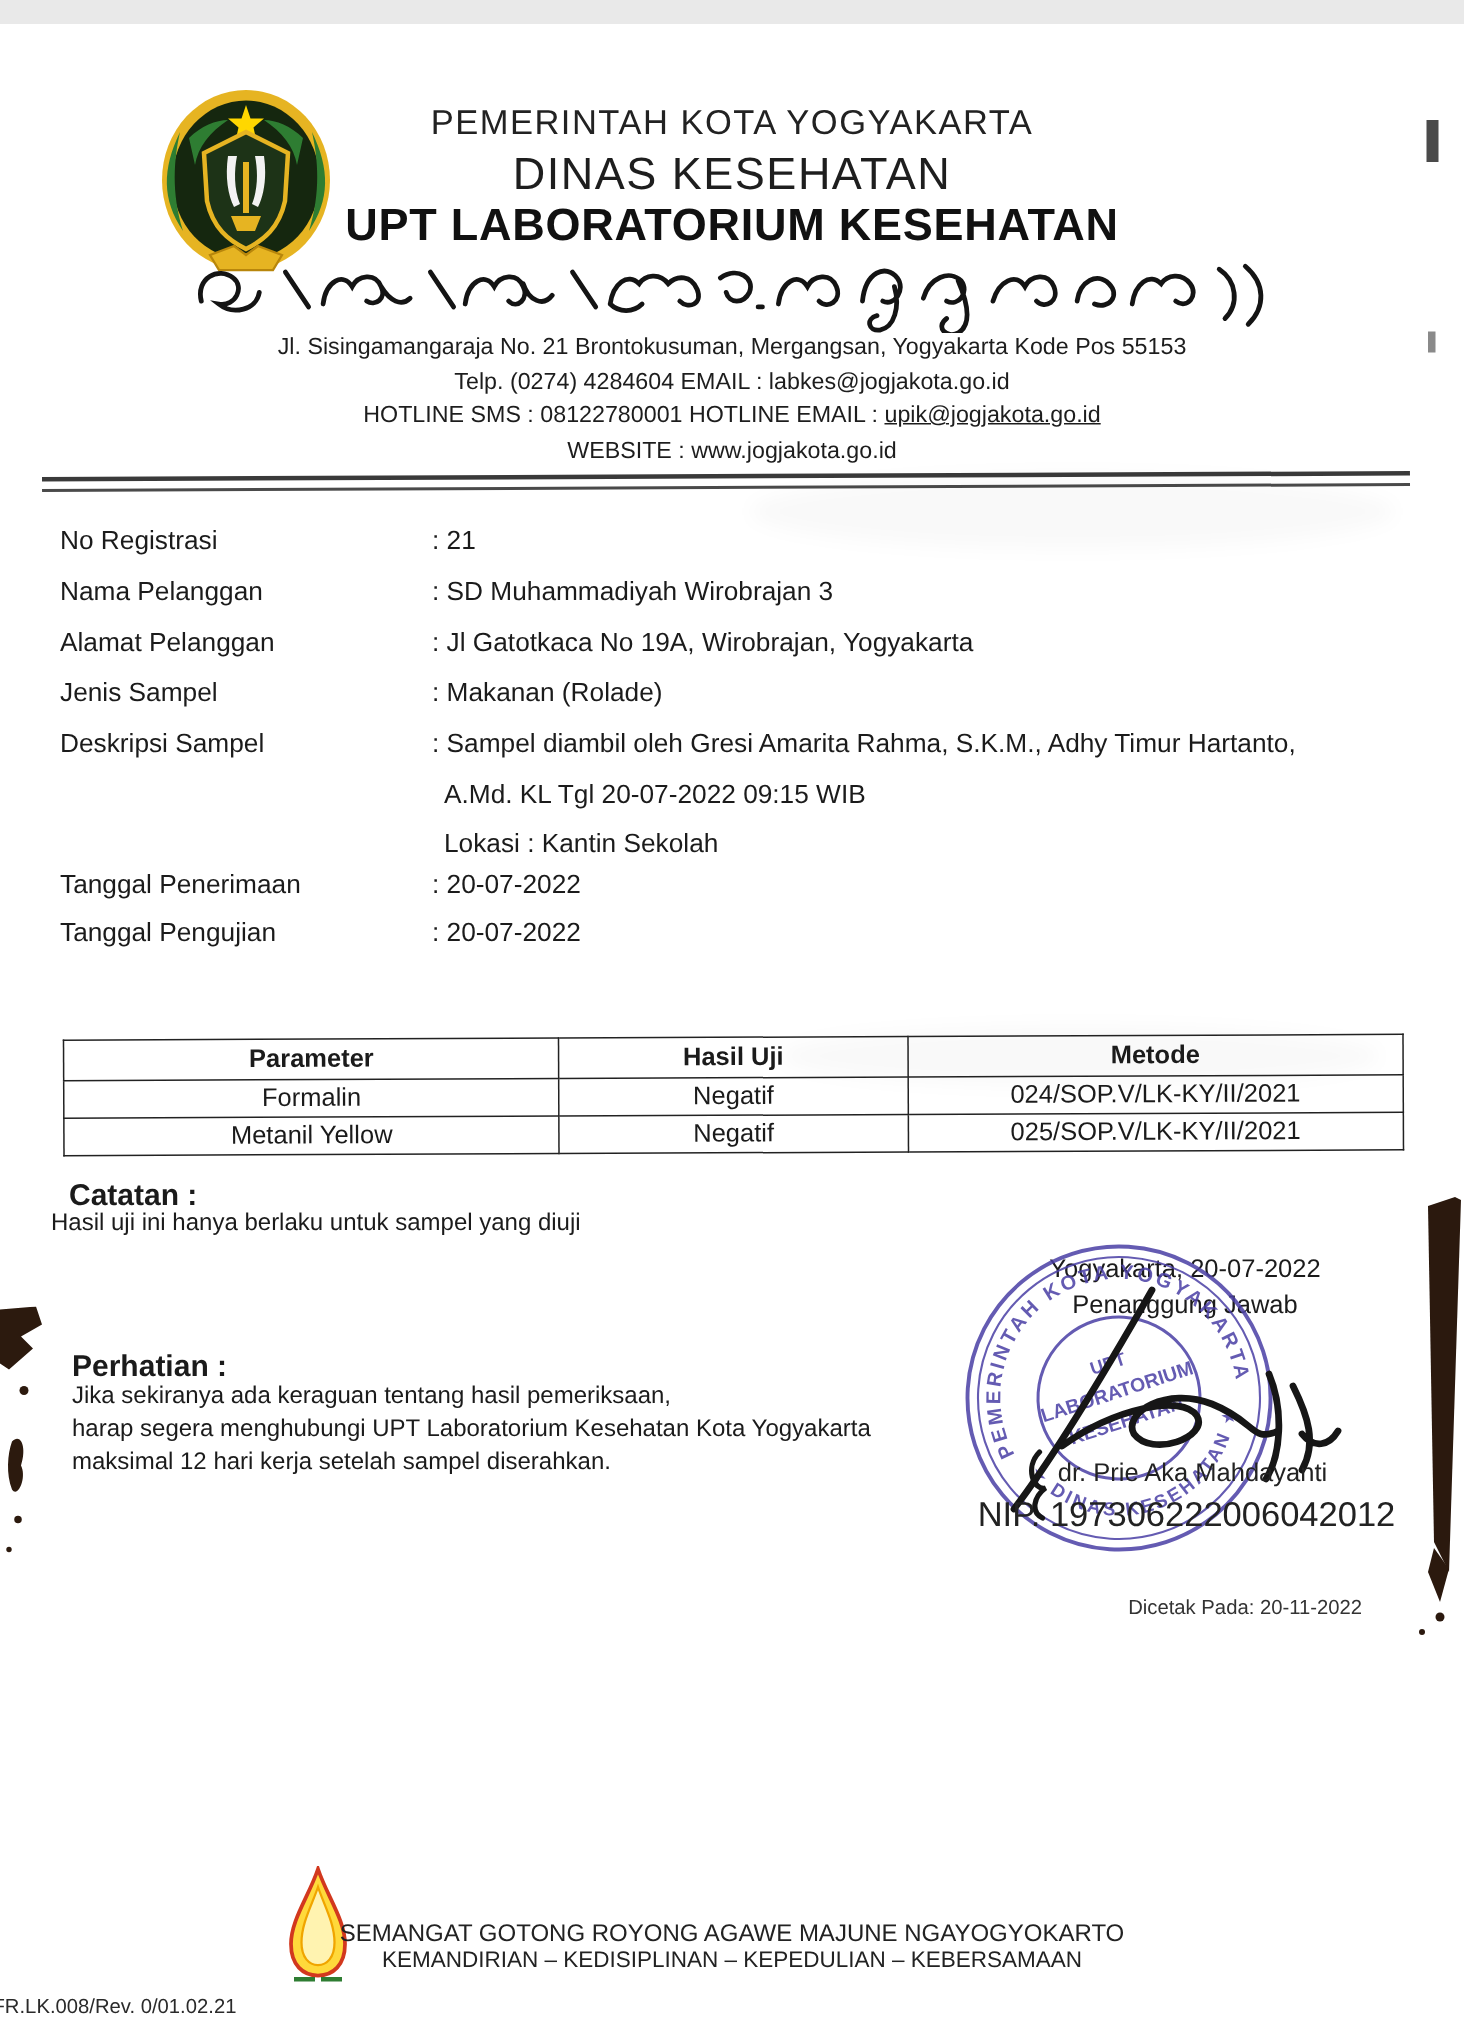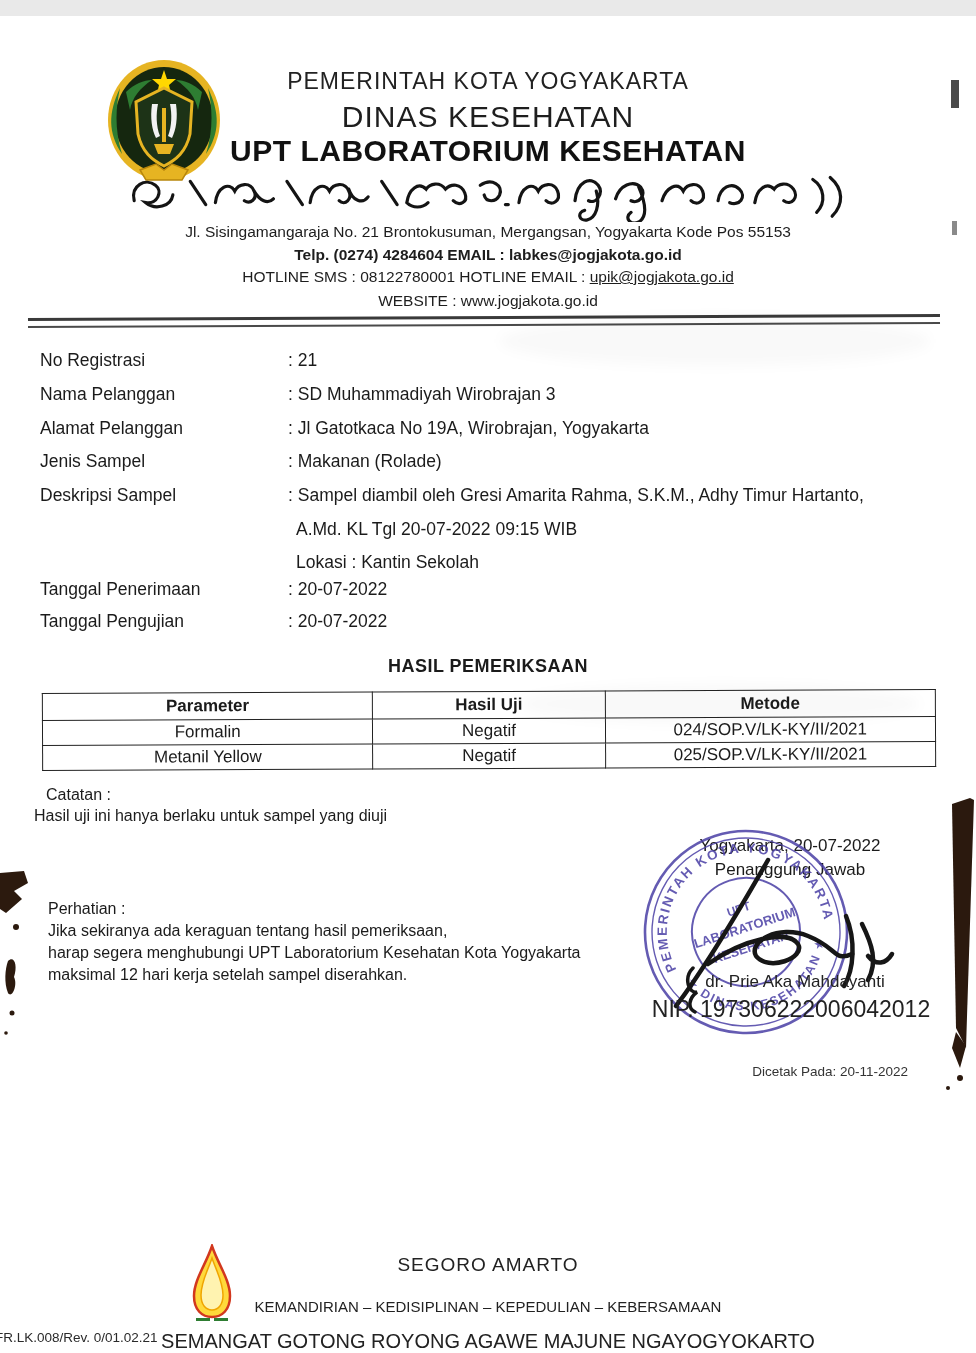--- a/index.html
+++ b/index.html
@@ -9,53 +9,53 @@
     font-family:"Liberation Sans","DejaVu Sans",sans-serif;color:#1b1b1b;
   }
   .abs{position:absolute;}
   .ctr{left:0;width:976px;text-align:center;}
   
   .h-line1{top:52px;font-size:23px;letter-spacing:1px;color:#222;}
   .h-line2{top:84px;font-size:30px;letter-spacing:1px;color:#1e1e1e;}
   .h-line3{top:118px;font-size:30px;font-weight:bold;letter-spacing:.5px;color:#111;}
   .addr{font-size:15.5px;color:#1d1d1d;}
   .addr1{top:207px;}
-  .addr2{top:230px;font-weight:bold;}
+  .addr2{top:230px;}
   .addr3{top:252px;}
   .addr4{top:276px;}
   .u{text-decoration:underline;}
   .rule{left:28px;top:300px;width:912px;height:5px;border-top:3px solid #3a3a3a;border-bottom:2px solid #4a4a4a;transform:rotate(-0.25deg);}
   
   .details{left:40px;top:326px;width:900px;height:300px;font-size:17.5px;text-decoration:underline;}
   .drow{position:absolute;left:0;width:900px;}
   .dlabel{position:absolute;left:0;}
   .dvalue{position:absolute;left:248px;}
   .dcont{position:absolute;left:256px;}
   
   .tbl-title{top:640px;font-size:18px;font-weight:bold;letter-spacing:.5px;}
   table.results{position:absolute;left:42px;top:675px;width:894px;border-collapse:collapse;table-layout:fixed;transform:rotate(-0.25deg);}
   table.results th,table.results td{border:1.8px solid #222;text-align:center;padding:1px 4px;}
   table.results th{font-size:17px;height:24px;}
   table.results td{font-size:17px;height:22px;}
   .c1{width:37%;} .c2{width:26%;} .c3{width:37%;}
   
-  .note-title{font-weight:normal;font-size:16px;}
+  .note-title{font-weight:bold;font-size:20px;}
   .catatan-t{left:46px;top:770px;}
   .catatan-b{left:34px;top:791px;font-size:16px;}
   .sig-place{left:640px;top:820px;width:300px;text-align:center;font-size:17px;}
   .sig-role{left:640px;top:844px;width:300px;text-align:center;font-size:17px;}
   .perhatian-t{left:48px;top:884px;}
   .ph-line{left:48px;font-size:16px;}
   .ph1{top:906px;} .ph2{top:928px;} .ph3{top:950px;}
   .sig-name{left:640px;top:956px;width:310px;text-align:center;font-size:17px;color:#222;}
   .sig-nip{left:636px;top:980px;width:310px;text-align:center;font-size:23px;color:#222;}
   .printed{left:640px;top:1048px;width:268px;text-align:right;font-size:13.5px;color:#333;}
   
   .f-title{top:1238px;font-size:19px;letter-spacing:1px;color:#222;}
-  .f-m1{top:1314px;font-size:20px;color:#222;}
+  .f-m1{top:1265px;font-size:16px;color:#222;}
   .f-m2{top:1282px;font-size:15px;color:#222;}
   .doc-code{left:-5px;top:1314px;font-size:13.5px;color:#2a2a2a;}
   
   .bar-black{left:8px;top:1344px;width:92px;height:8px;background:#101010;border-radius:2px;}
   .streak1{left:158px;top:1346px;width:70px;height:3px;background:#c6c6c6;}
   .streak2{left:455px;top:1347px;width:20px;height:2px;background:#dcdcdc;}
   .streak3{left:936px;top:1346px;width:40px;height:3px;background:#cccccc;}
   .mark-tr1{left:951px;top:64px;width:8px;height:28px;background:#4a4a4a;}
   .mark-tr2{left:952px;top:205px;width:5px;height:14px;background:#8a8a8a;}
   .smudge1{left:500px;top:300px;width:430px;height:50px;background:rgba(0,0,0,0.025);border-radius:50%;filter:blur(6px);}
@@ -144,21 +144,20 @@
     <div class="drow" style="top:237px;">
         <span class="dlabel">Tanggal Penerimaan</span>
         <span class="dvalue">: 20-07-2022</span>
       </div>
     <div class="drow" style="top:269px;">
         <span class="dlabel">Tanggal Pengujian</span>
         <span class="dvalue">: 20-07-2022</span>
       </div>
   </div>
 
-  <div class="abs ctr tbl-title">HASIL PEMERIKSAAN</div>
   <table class="results">
     <colgroup>
         <col class="c1">
         <col class="c2">
         <col class="c3">
       </colgroup>
     <thead>
       <tr>
         <th>Parameter</th>
         <th>Hasil Uji</th>
@@ -223,21 +222,20 @@
   <div class="abs sig-nip">NIP. 197306222006042012</div>
 
   <div class="abs printed">Dicetak Pada: 20-11-2022</div>
 
   <svg class="abs" style="left:188px;top:1228px;" width="48" height="80" viewBox="0 0 48 80">
     <path d="M24,2 C18,20 6,36 6,52 C6,66 14,73 24,73 C34,73 42,66 42,52 C42,36 30,20 24,2 Z" fill="#ffd93b" stroke="#d2381e" stroke-width="2.5"></path>
     <path d="M24,14 C20,26 13,38 13,51 C13,61 18,66 24,66 C30,66 35,61 35,51 C35,38 28,26 24,14 Z" fill="#fff3b0" stroke="#f0a500" stroke-width="1.5"></path>
     <rect x="8" y="74" width="14" height="3" fill="#2e7d32"></rect>
     <rect x="26" y="74" width="14" height="3" fill="#2e7d32"></rect>
   </svg>
-  <div class="abs ctr f-title">SEGORO AMARTO</div>
   <div class="abs ctr f-m1">SEMANGAT GOTONG ROYONG AGAWE MAJUNE NGAYOGYOKARTO</div>
   <div class="abs ctr f-m2">KEMANDIRIAN – KEDISIPLINAN – KEPEDULIAN – KEBERSAMAAN</div>
   <div class="abs doc-code">FR.LK.008/Rev. 0/01.02.21</div>
 
   <svg class="abs" style="left:940px;top:780px;" width="36" height="300" viewBox="0 0 36 300">
     <polygon points="12,8 30,2 34,4 26,252 16,232" fill="#2b190e"></polygon>
     <polygon points="16,236 26,250 20,272 12,252" fill="#2b190e"></polygon>
     <circle cx="20" cy="282" r="3" fill="#2b190e"></circle>
     <circle cx="8" cy="292" r="2" fill="#2b190e"></circle>
   </svg>

